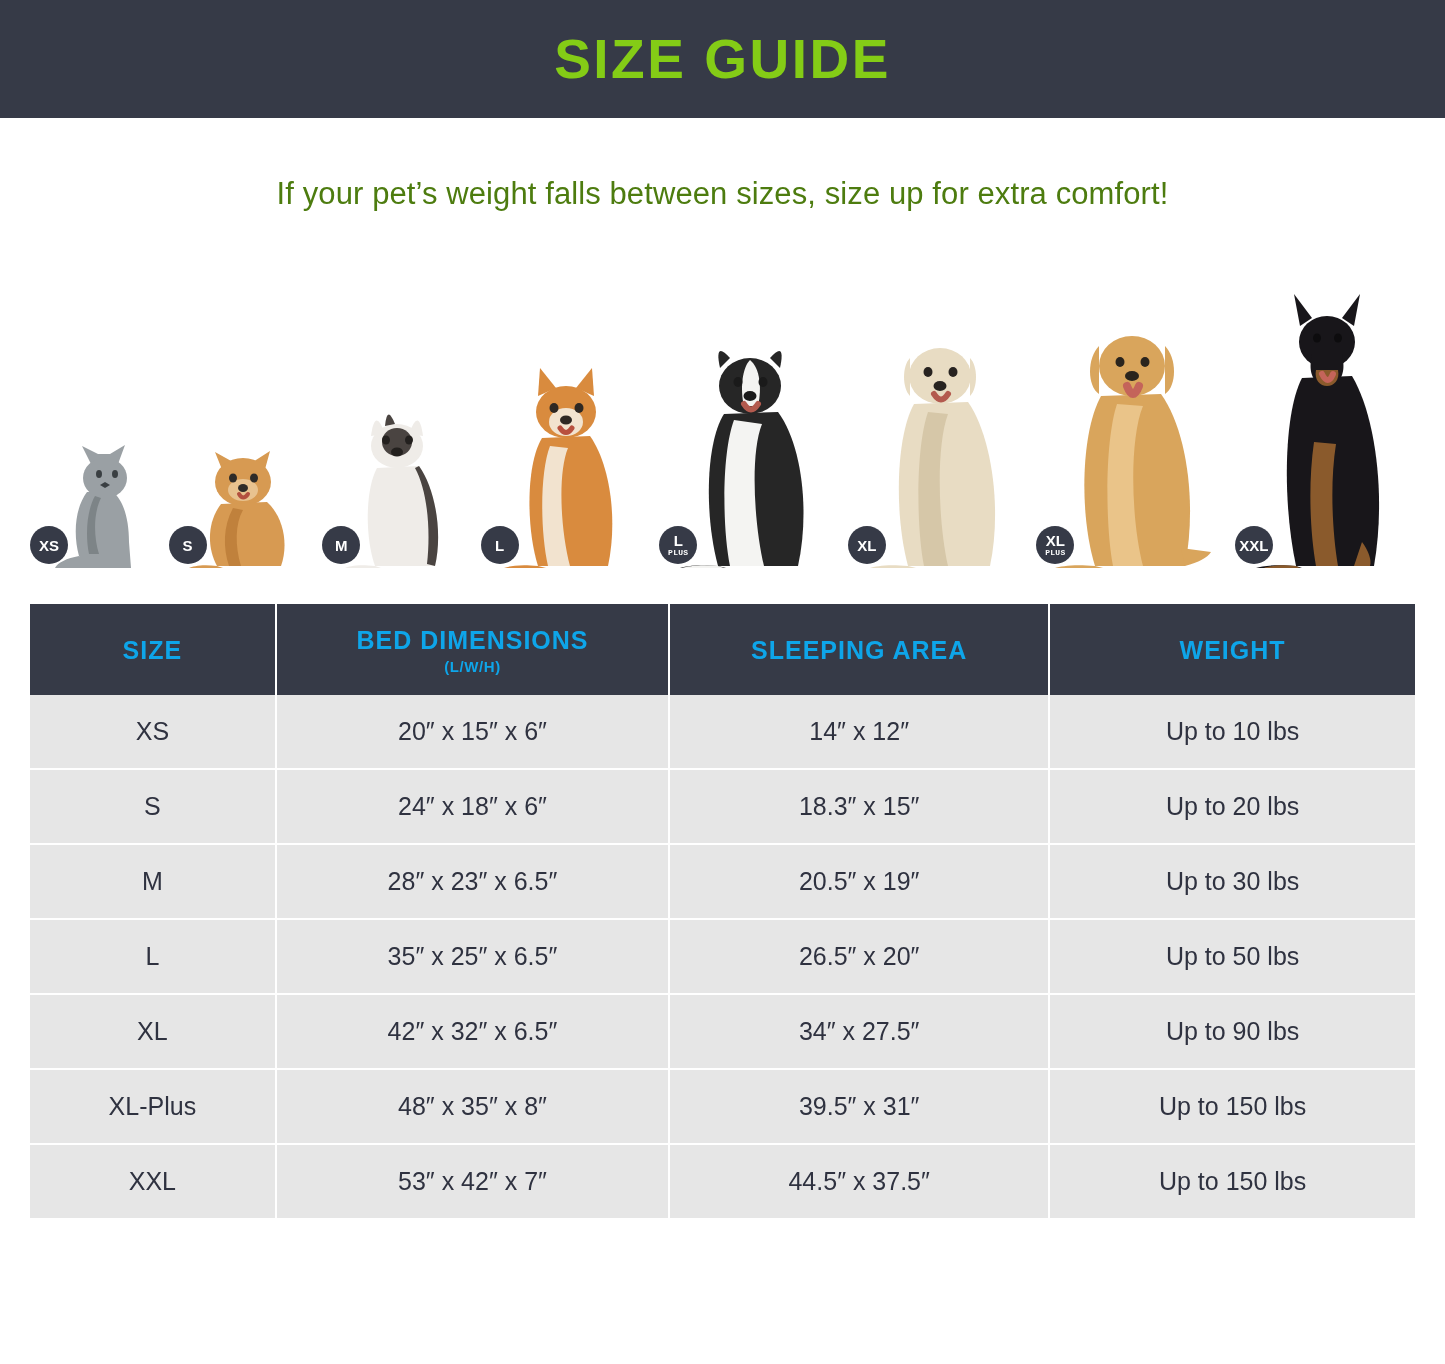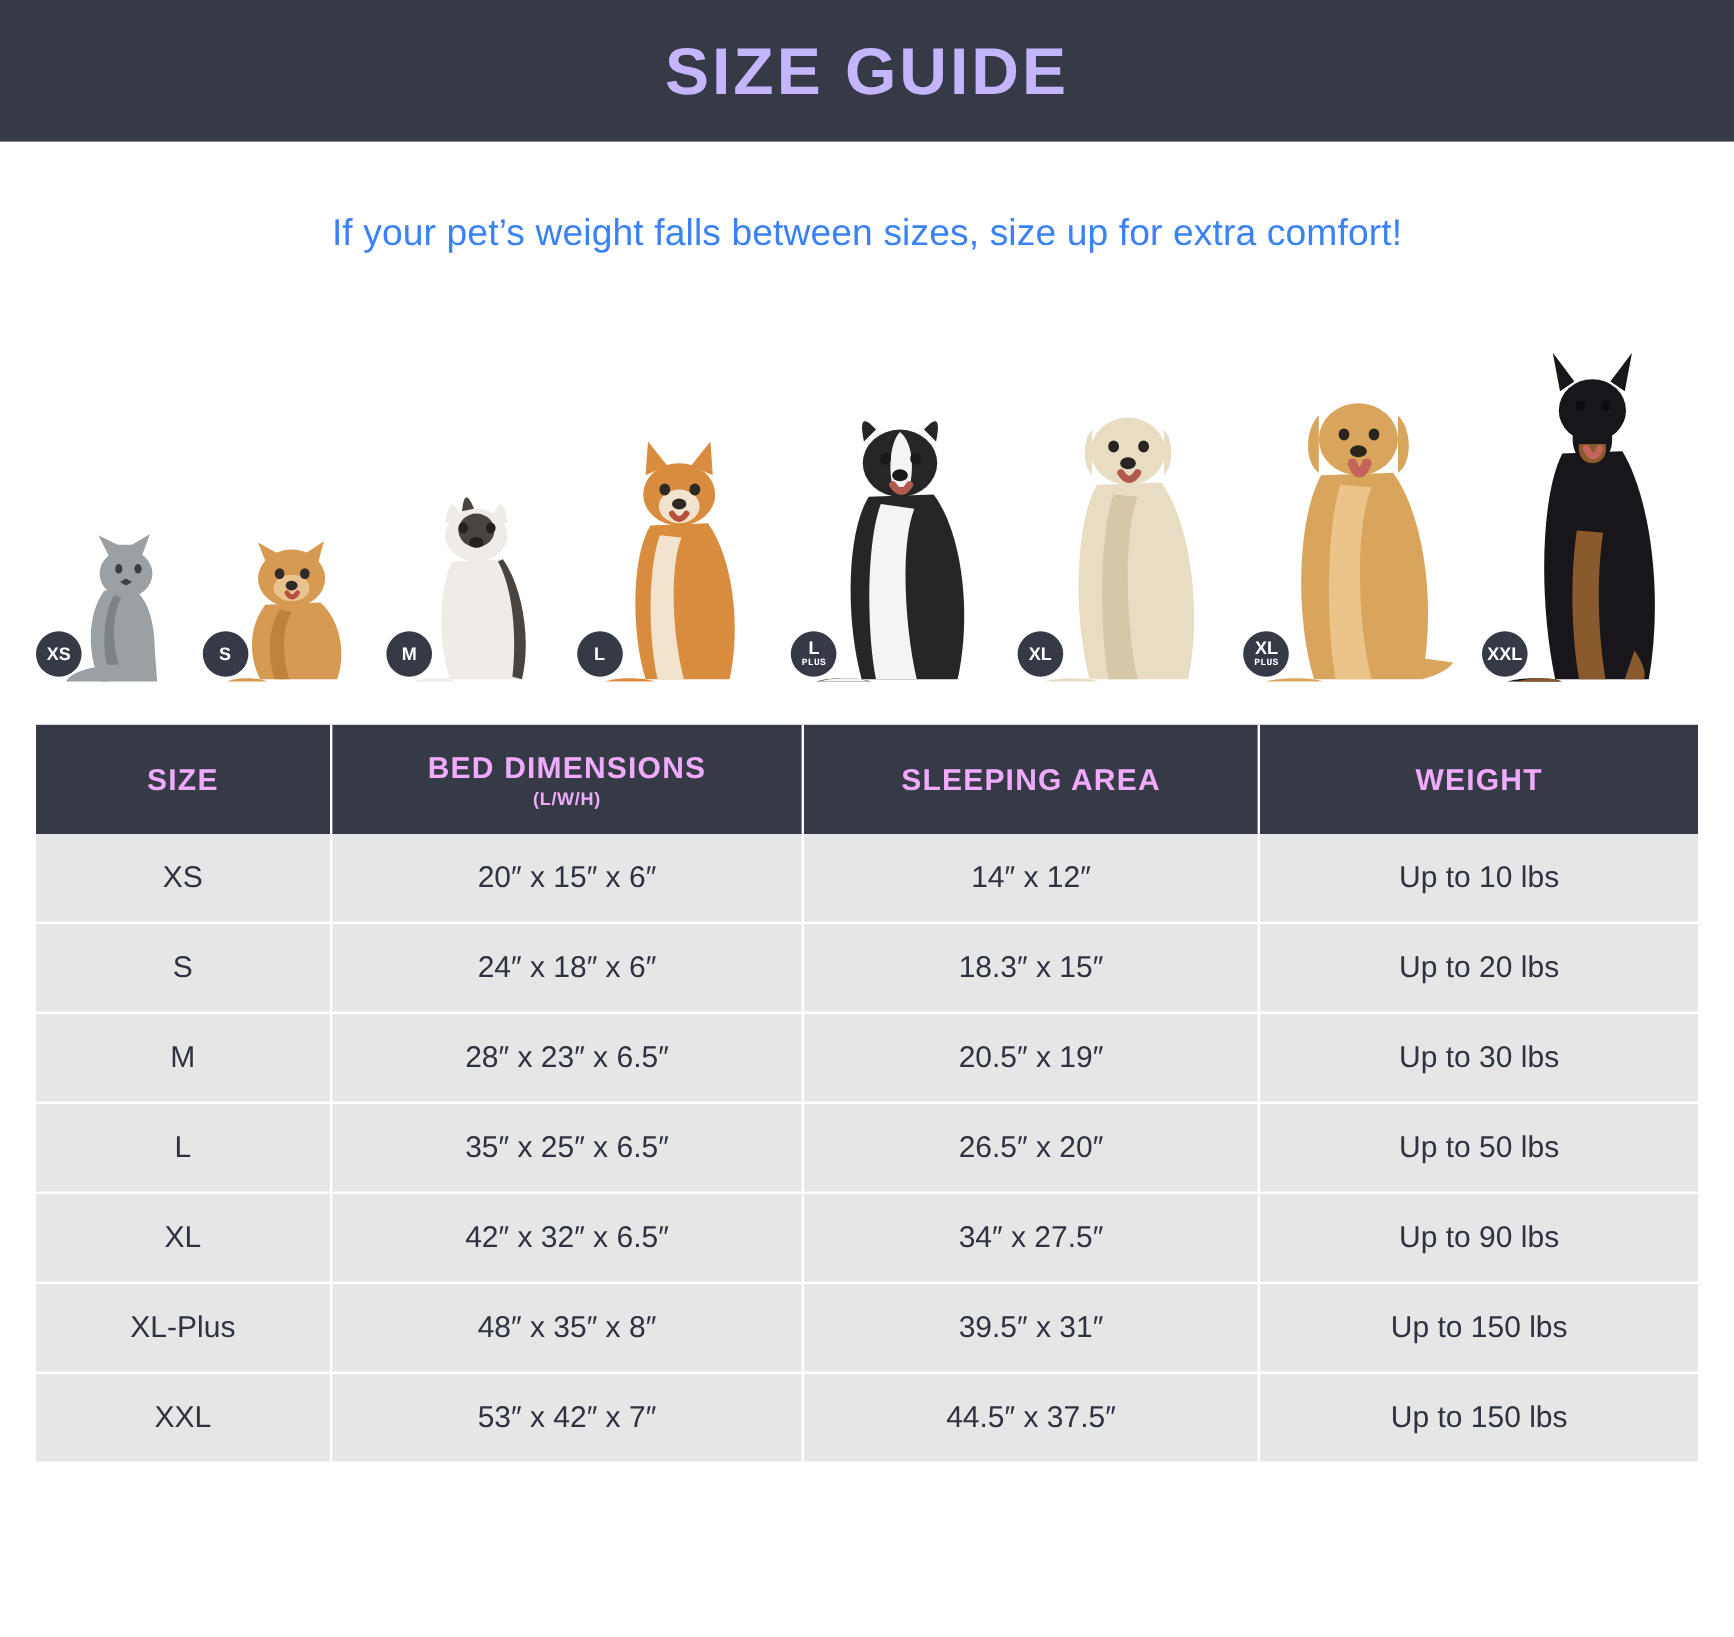--- a/index.html
+++ b/index.html
@@ -22,30 +22,30 @@
   }
   
   .banner {
     background: #363a47;
     height: 118px;
     display: flex;
     align-items: center;
     justify-content: center;
   }
   .banner-title {
-    color: #c4b5fd;
+    color: #84cc16;
     font-size: 55px;
     font-weight: bold;
     letter-spacing: 2.5px;
   }
   
   .subtitle {
     text-align: center;
     font-size: 31px;
-    color: #3b82f6;
+    color: #4d7c0f;
     margin-top: 58px;
     letter-spacing: 0.1px;
   }
   
   .pets-row {
     position: relative;
     height: 320px;
     margin: 38px 30px 0 30px;
     display: flex;
     align-items: flex-end;
@@ -88,21 +88,21 @@
   .table-wrap {
     margin: 34px 30px 0 30px;
   }
   table.size-table {
     width: 100%;
     border-collapse: collapse;
     table-layout: fixed;
   }
   table.size-table thead th {
     background: #363a47;
-    color: #f0abfc;
+    color: #0ea5e9;
     font-size: 25px;
     font-weight: bold;
     letter-spacing: 1px;
     padding: 22px 6px 20px 6px;
     text-align: center;
     border-right: 2px solid #ffffff;
     vertical-align: middle;
   }
   table.size-table thead th:last-child { border-right: none; }
   table.size-table thead th .sub {

